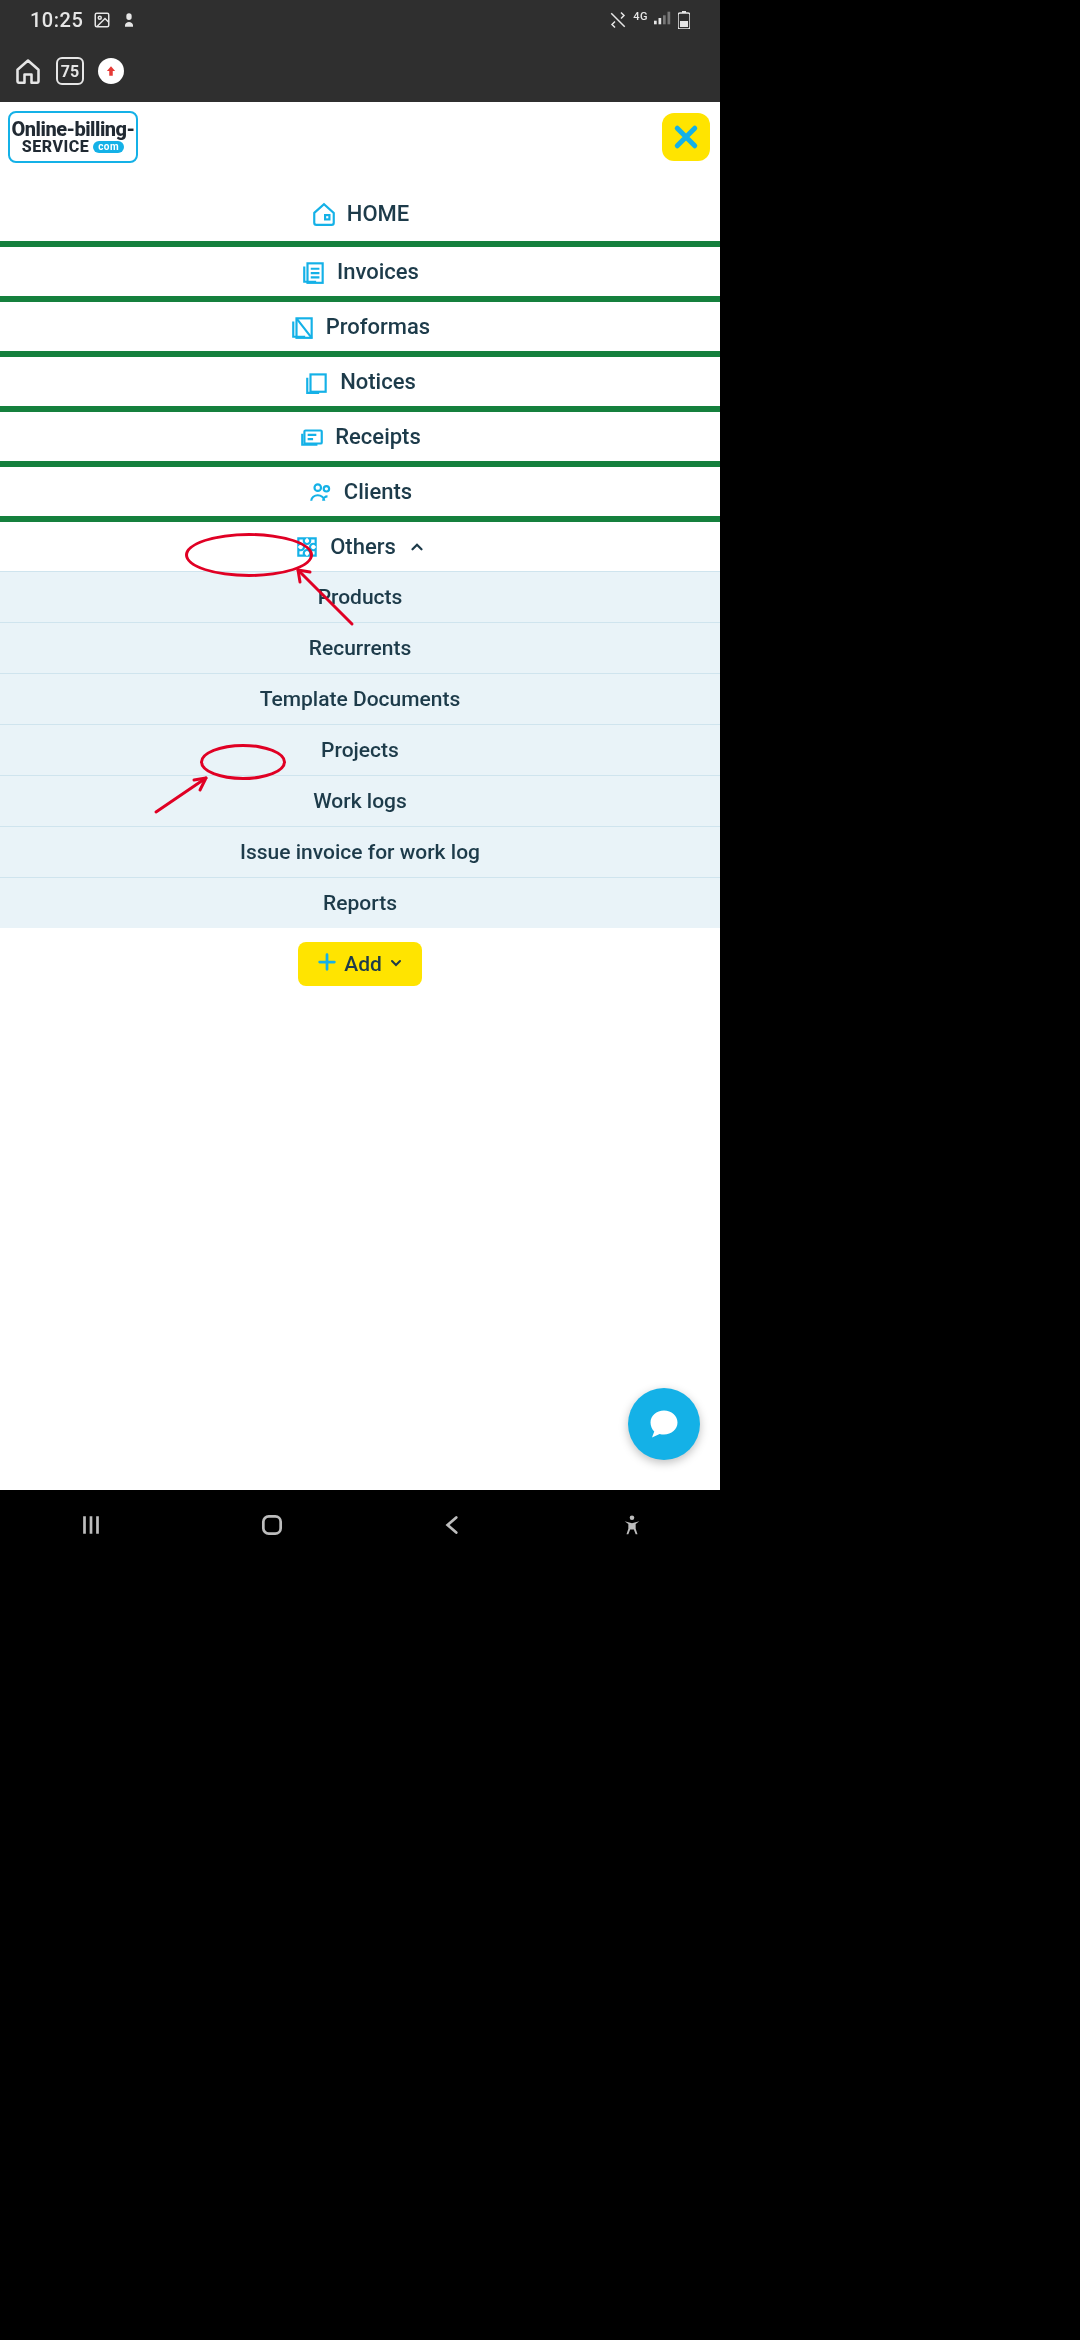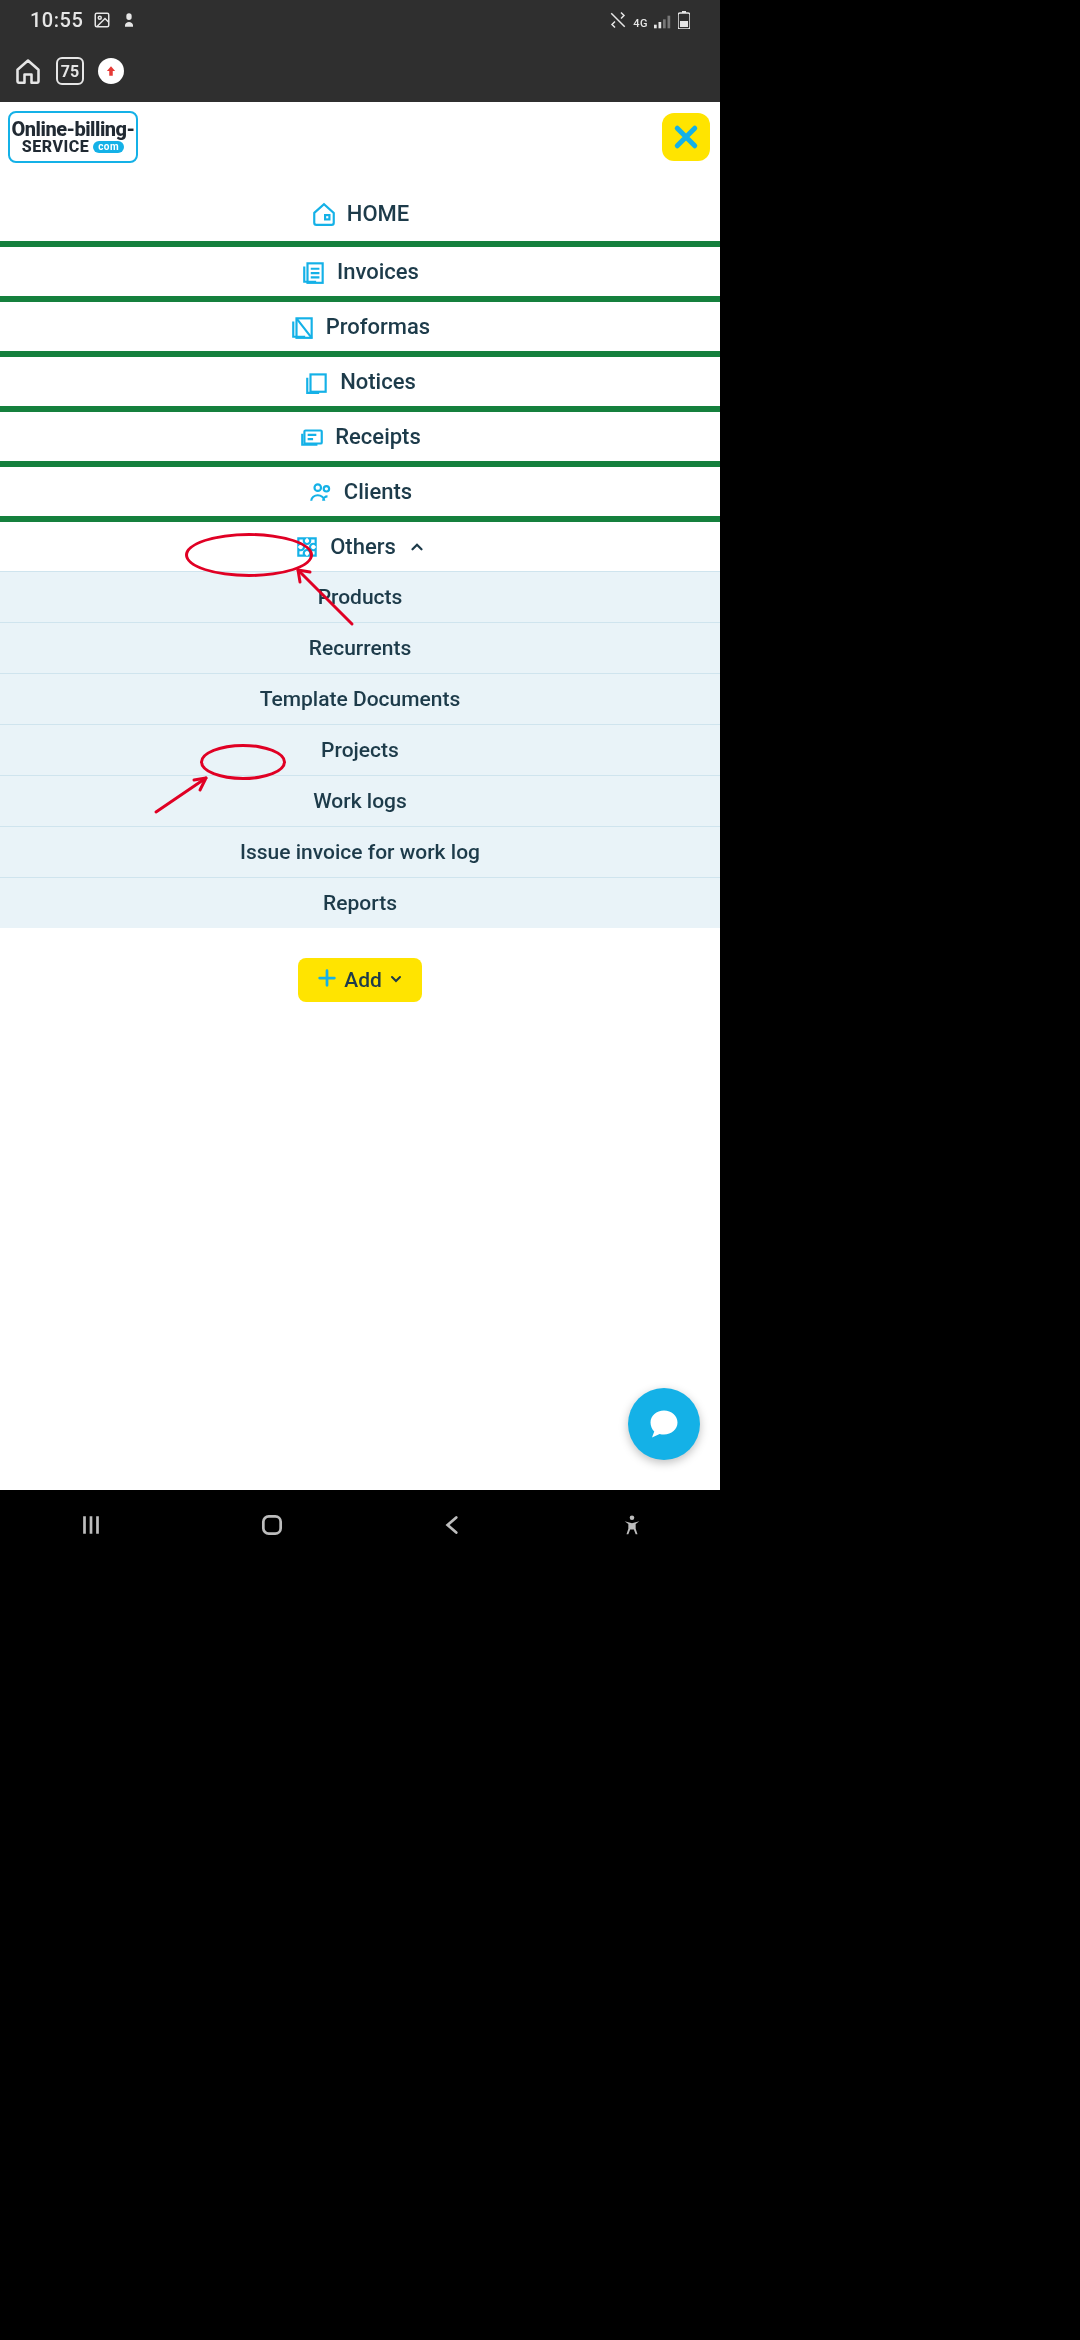--- a/index.html
+++ b/index.html
@@ -2,21 +2,21 @@
 <html><head>
 <meta charset="utf-8">
 <style>
   * { margin: 0; padding: 0; box-sizing: border-box; }
   html, body { width: 720px; height: 1560px; font-family: -apple-system, "Segoe UI", Roboto, Arial, sans-serif; background: #000; overflow: hidden; }
   body { transform-origin: top left; }
 
   
   .status-bar { height: 40px; background: #2f2f2f; color: #e6e6e6; display: flex; align-items: center; padding: 0 30px; font-size: 20px; font-weight: 500; letter-spacing: 0.5px; }
   .status-left { display: flex; align-items: center; gap: 10px; }
-  .status-right { margin-left: auto; display: flex; align-items: flex-end; gap: 6px; font-size: 13px; }
+  .status-right { margin-left: auto; display: flex; align-items: flex-start; gap: 6px; font-size: 13px; }
   .status-icon { display: inline-flex; }
 
   
   .chrome-bar { height: 62px; background: #2f2f2f; display: flex; align-items: center; padding: 0 14px; gap: 14px; }
   .home-btn svg { display: block; }
   .url-pill { flex: 1; height: 44px; background: #3f3f3f; border-radius: 22px; display: flex; align-items: center; padding: 0 20px; gap: 12px; color: #d6d6d6; font-size: 20px; overflow: hidden; white-space: nowrap; }
   .tab-count { width: 28px; height: 28px; border: 2.5px solid #e6e6e6; border-radius: 6px; color: #e6e6e6; font-size: 16px; font-weight: 700; display: flex; align-items: center; justify-content: center; }
   .update-btn { width: 26px; height: 26px; border-radius: 50%; background: #fff; display: flex; align-items: center; justify-content: center; }
 
   
@@ -32,41 +32,41 @@
 
   .menu { margin-top: 20px; }
   .menu-item { height: 55px; border-top: 6px solid #15803d; display: flex; align-items: center; justify-content: center; gap: 10px; color: #1d3b4a; font-size: 22px; font-weight: 500; }
   .menu-item.first { border-top: none; }
   .menu-item .mi-icon { color: #14b1e7; display:inline-flex; }
   .menu-item .chev { color:#1d3b4a; display:inline-flex; margin-left:2px;}
 
   .submenu { background: #e9f3f8; }
   .sub-item { height: 51px; border-top: 1px solid #cfe4ee; display: flex; align-items: center; justify-content: center; color: #1d3b4a; font-size: 21px; font-weight: 500; }
 
-  .add-wrap { display:flex; justify-content:center; padding-top:30px; }
+  .add-wrap { display:flex; justify-content:center; padding-top:14px; }
   .add-btn { background: #ffe400; border-radius: 8px; height: 44px; padding: 0 18px; display:flex; align-items:center; gap:6px; color:#1d3b4a; font-size:21px; font-weight:500;}
 
   
   .annot { position:absolute; pointer-events:none; }
   .oval { border:3px solid #e00024; border-radius:50%; }
   .arrow-line { stroke:#e00024; stroke-width:3; fill:none; stroke-linecap:round; }
 
   .fab { position:absolute; right:20px; bottom:30px; width:72px; height:72px; border-radius:50%; background:#14b1e7; display:flex; align-items:center; justify-content:center; box-shadow:0 3px 10px rgba(0,0,0,.25);}
   .fab svg{display:block;}
 
   
   .navbar { height: 70px; background: #000; display:flex; align-items:center; justify-content:space-around; color:#bdbdbd; }
   .navbar .nbtn { display:inline-flex; }
 </style>
 </head>
 <body>
 
 <div class="status-bar">
   <div class="status-left">
-    <span>10:55</span>
+    <span>10:25</span>
     <span class="status-icon">
       <svg width="18" height="18" viewBox="0 0 24 24" fill="none" stroke="#e6e6e6" stroke-width="2">
           <rect x="3" y="3" width="18" height="18" rx="2"></rect>
           <circle cx="9" cy="9" r="2"></circle>
           <path d="M21 15l-5-5L5 21"></path>
         </svg>
     </span>
     <span class="status-icon">
       <svg width="16" height="16" viewBox="0 0 24 24" fill="#e6e6e6">
           <path d="M12 2a4 4 0 0 1 4 4v2a4 4 0 1 1-8 0V6a4 4 0 0 1 4-4zm-6 18c0-3 3-5 6-5s6 2 6 5v2H6v-2z"></path>

